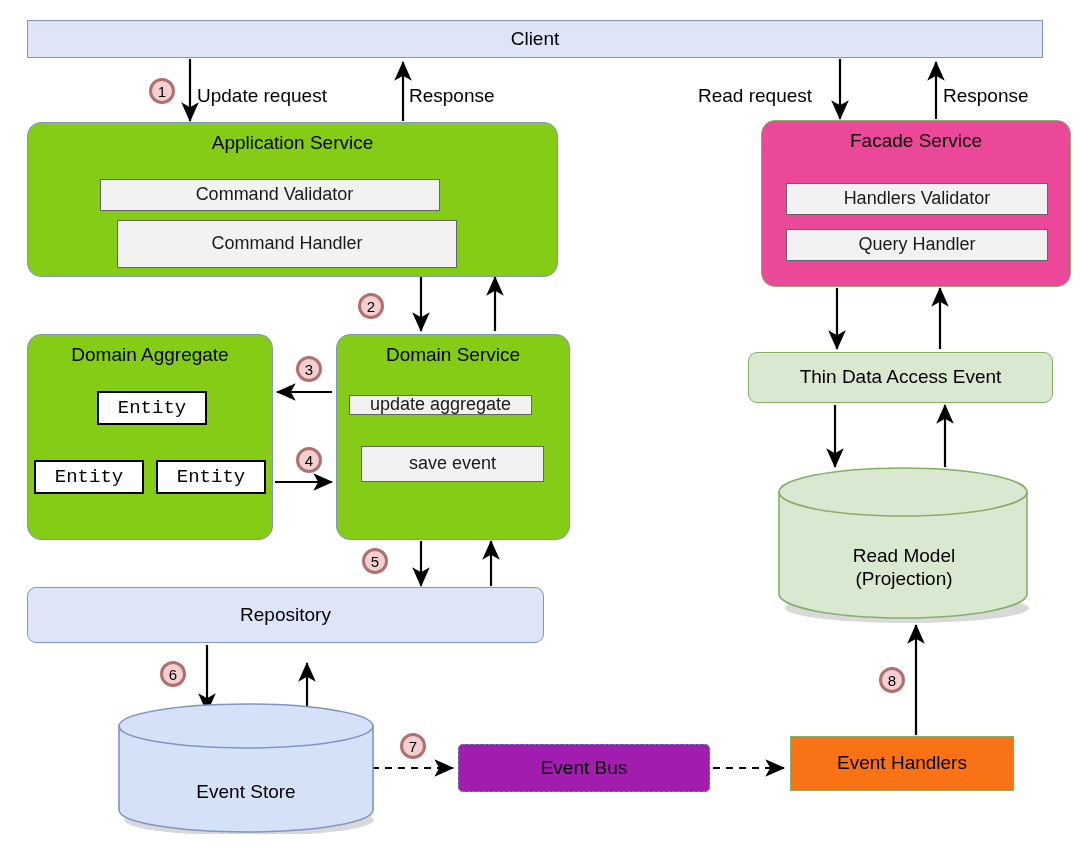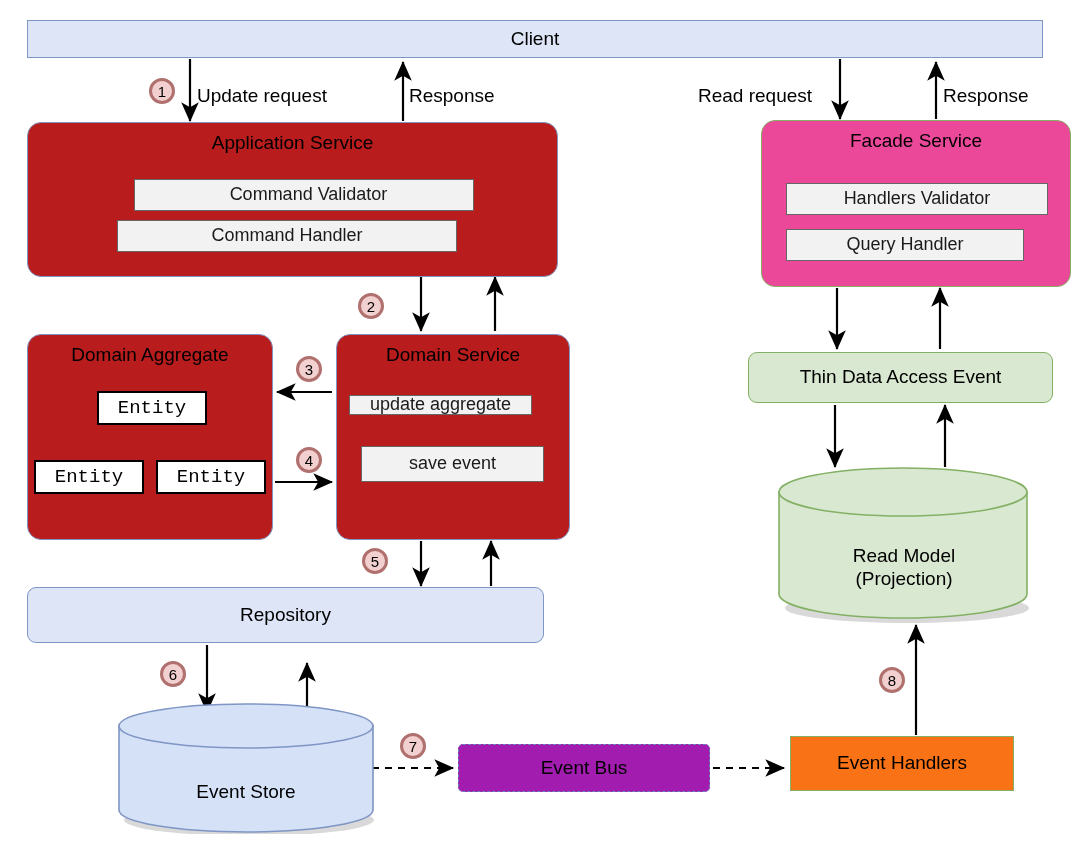--- a/index.html
+++ b/index.html
@@ -32,21 +32,21 @@
     color: #000000;
     line-height: 1.2;
   }
   
   .bar-blue {
     background: #dde5f7;
     border: 1px solid #7f95c4;
     font-size: 19px;
   }
   .round-blue {
-    background: #b91c1c;
+    background: #84cc16;
     border: 1.5px solid #7f95c4;
     border-radius: 14px;
     align-items: flex-start;
     padding-top: 9px;
     font-size: 19px;
   }
   .round-blue-bar {
     background: #dde5f7;
     border: 1.5px solid #7f95c4;
     border-radius: 9px;
@@ -191,34 +191,34 @@
     <line x1="140" y1="425" x2="78" y2="459" stroke="#000" stroke-width="2"></line>
     <line x1="140" y1="425" x2="203" y2="459" stroke="#000" stroke-width="2"></line>
   </svg>
 
   <div class="node bar-blue" style="left:27px; top:20px; width:1016px; height:38px;">
     <span>Client</span>
   </div>
 
   <div class="node round-blue" style="left:27px; top:122px; width:531px; height:155px;">
     <span>Application Service</span>
-    <div class="subbox" style="left:106px; top:56px; width:340px; height:32px;padding-left:9px;">
+    <div class="subbox" style="left:72px; top:56px; width:340px; height:32px;padding-left:9px;">
       <span>Command Validator</span>
     </div>
-    <div class="subbox" style="left:89px; top:97px; width:340px; height:32px;">
+    <div class="subbox" style="left:89px; top:97px; width:340px; height:48px;">
       <span>Command Handler</span>
     </div>
   </div>
 
   <div class="node round-green" style="left:745px; top:120px; width:310px; height:167px;">
     <span>Facade Service</span>
     <div class="subbox" style="left:24px; top:62px; width:262px; height:32px;">
       <span>Handlers Validator</span>
     </div>
-    <div class="subbox" style="left:24px; top:108px; width:238px; height:32px;">
+    <div class="subbox" style="left:24px; top:108px; width:262px; height:32px;">
       <span>Query Handler</span>
     </div>
   </div>
 
   <div class="node round-blue" style="left:27px; top:334px; width:246px; height:206px;">
     <span>Domain Aggregate</span>
     <div class="entity" style="left:69px; top:56px; width:110px; height:34px;">
       <span>Entity</span>
     </div>
     <div class="entity" style="left:6px; top:125px; width:110px; height:34px;">

